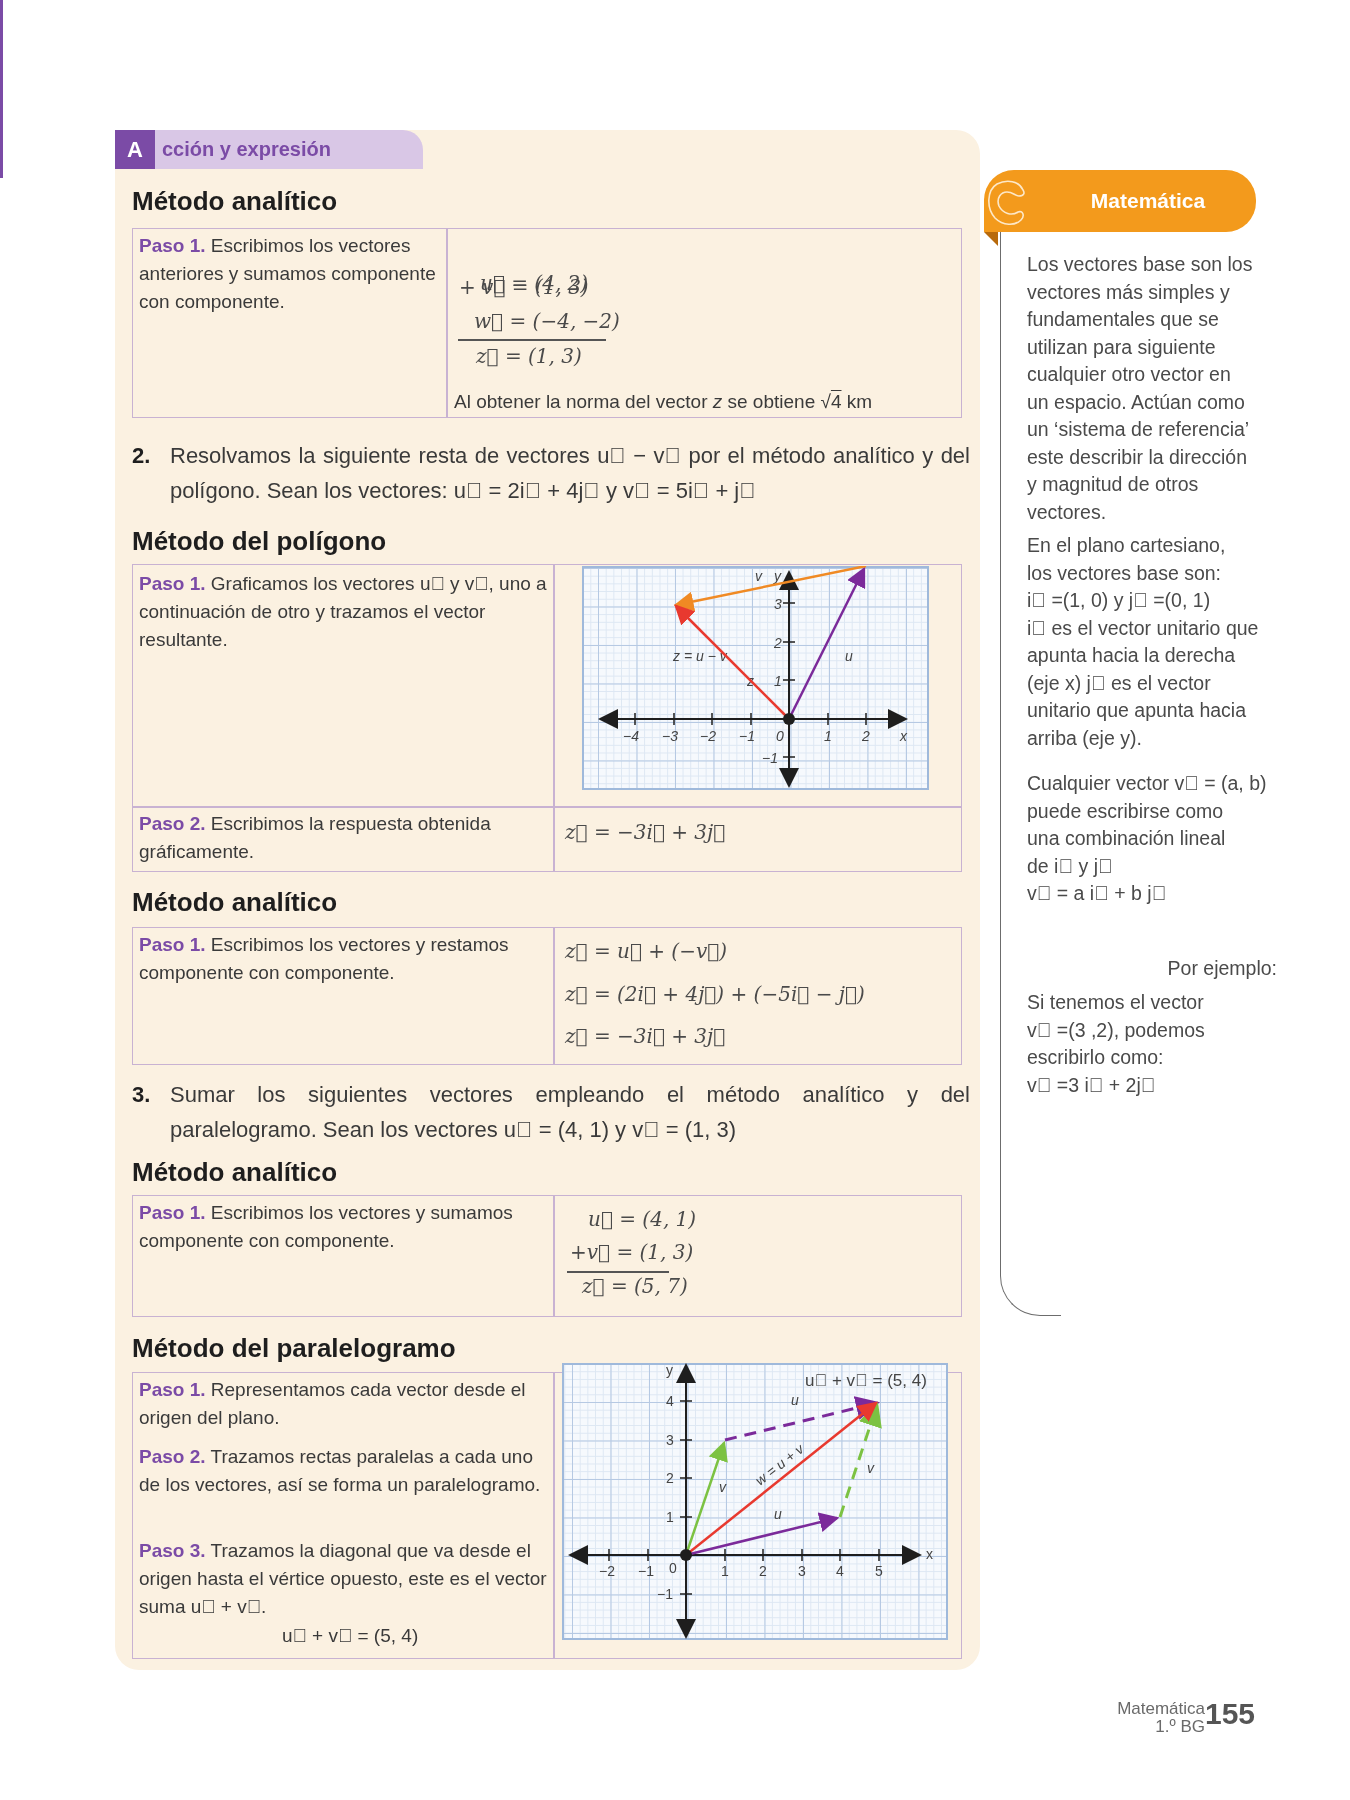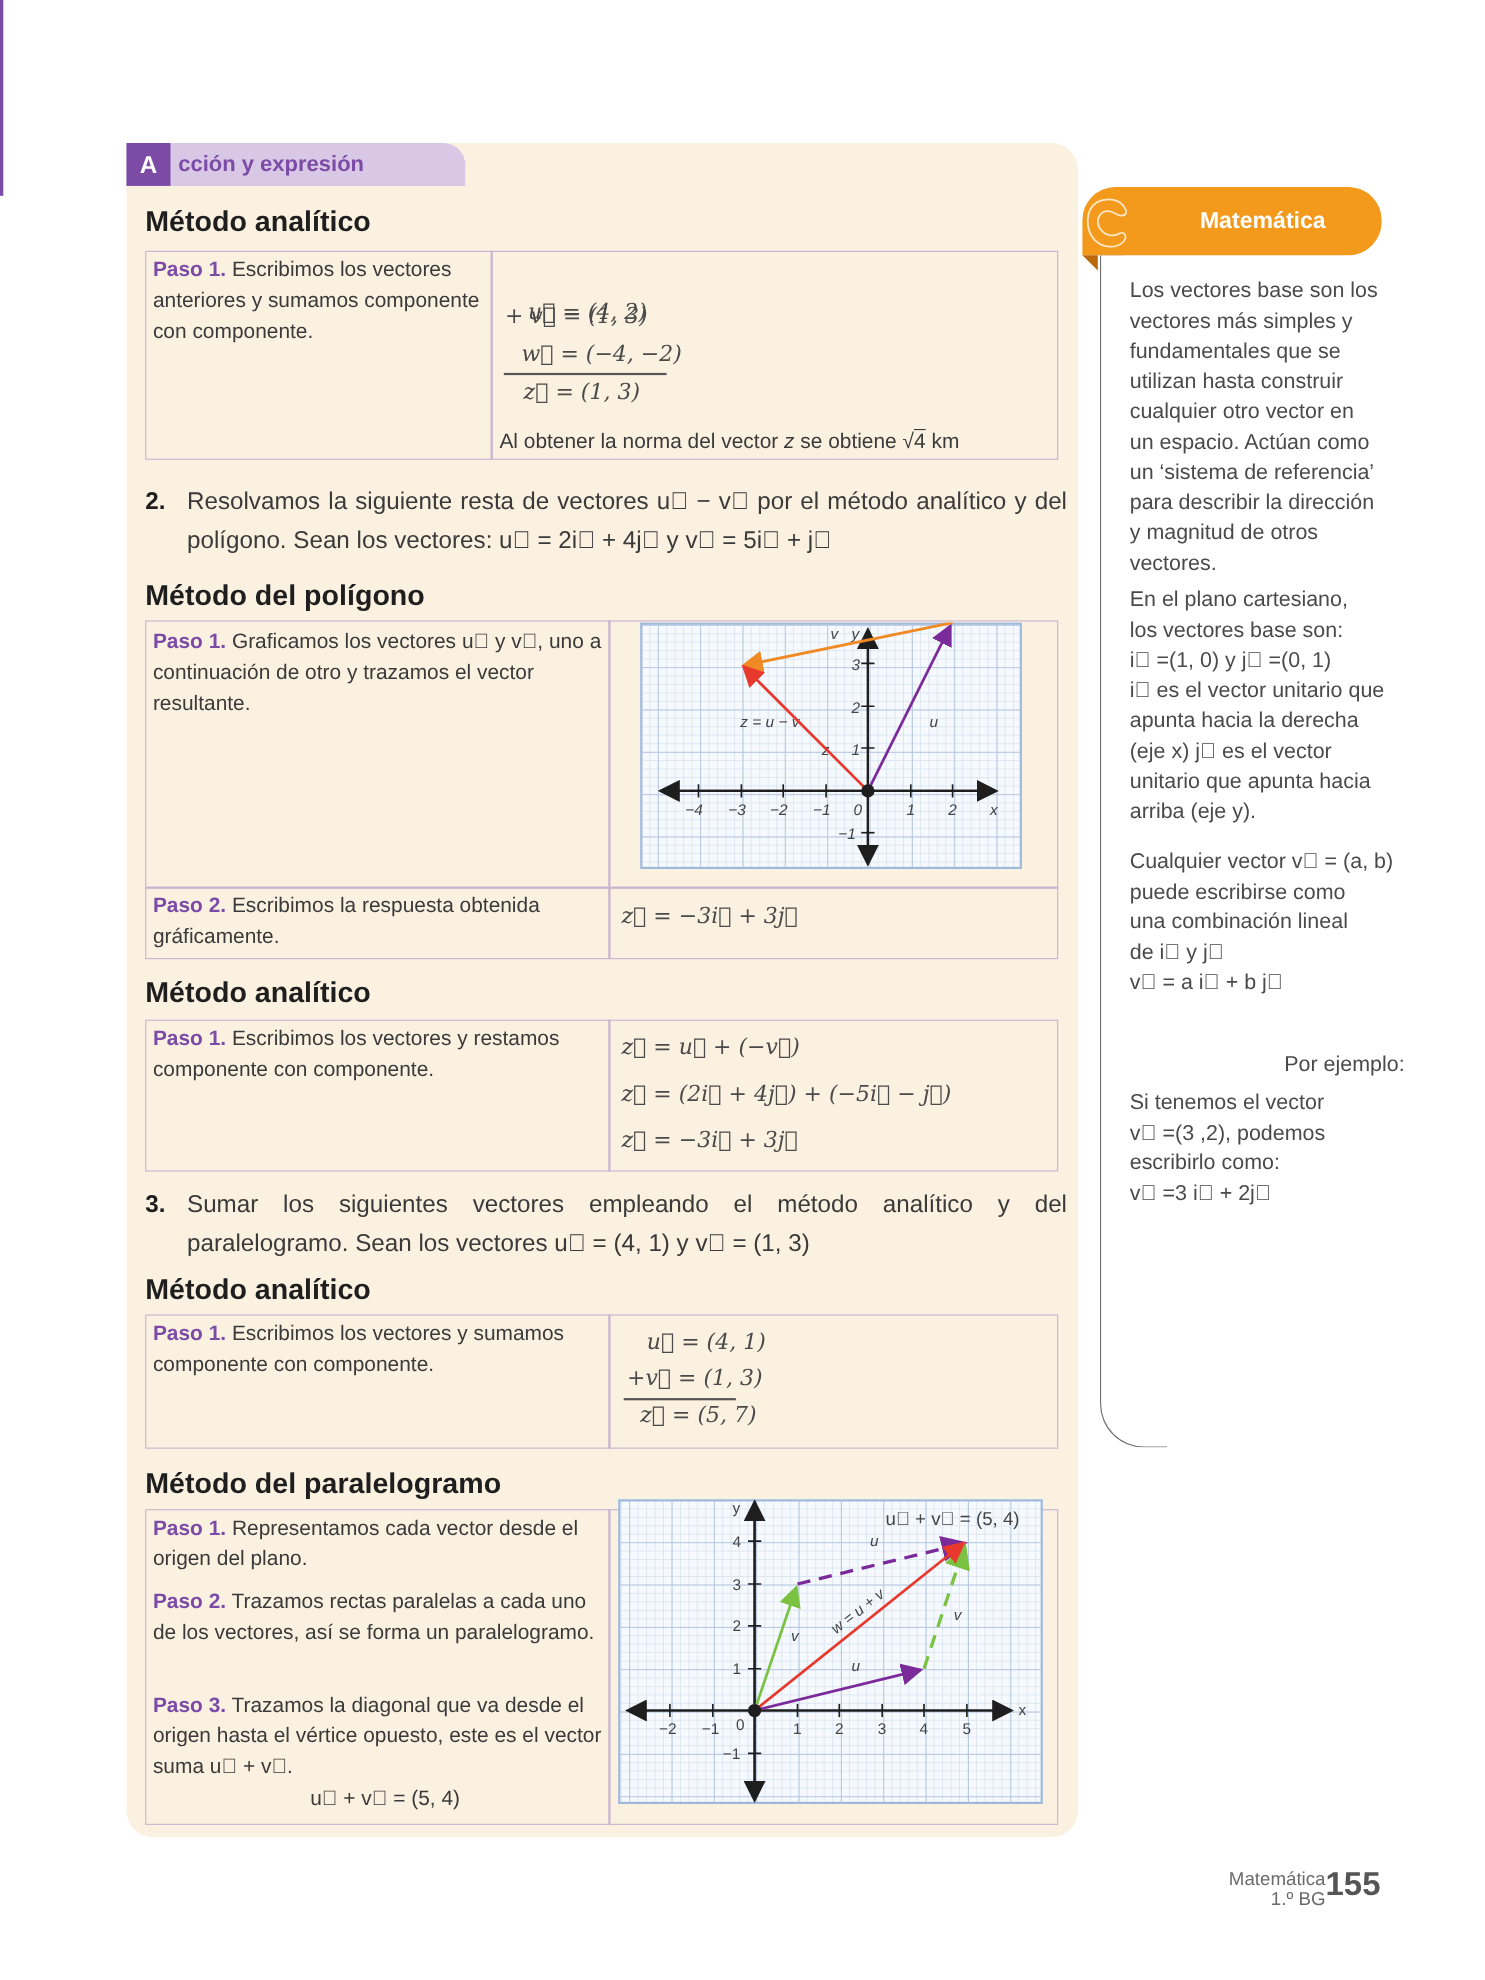--- a/index.html
+++ b/index.html
@@ -245,25 +245,25 @@
   <path d="M38,12 C34,3 22,1 12,6 C2,12 1,30 10,40 C18,48 30,48 36,42 C40,38 38,32 33,34 C27,38 18,36 14,28 C11,20 16,14 22,14 C28,14 30,18 34,18 C39,18 40,15 38,12 Z" fill="none" stroke="#fde8c8" stroke-width="1.6"></path>
 </svg>
 <div class="abs side-head-text">Matemática</div>
 <div class="abs side-fold"></div>
 <div class="abs side-border"></div>
 
 <div class="abs side-text" style="top:251px;">
   <div>Los vectores base son los</div>
     <div>vectores más simples y</div>
     <div>fundamentales que se</div>
-  <div>utilizan hasta construir</div>
+  <div>utilizan para siguiente</div>
     <div>cualquier otro vector en</div>
     <div>un espacio. Actúan como</div>
   <div>un ‘sistema de referencia’</div>
-    <div>para describir la dirección</div>
+    <div>este describir la dirección</div>
     <div>y magnitud de otros</div>
   <div>vectores.</div>
 </div>
 <div class="abs side-text" style="top:532px;">
   <div>En el plano cartesiano,</div>
     <div>los vectores base son:</div>
     <div>i⃗ =(1, 0) y j⃗ =(0, 1)</div>
   <div>i⃗ es el vector unitario que</div>
     <div>apunta hacia la derecha</div>
     <div>(eje x) j⃗ es el vector</div>

